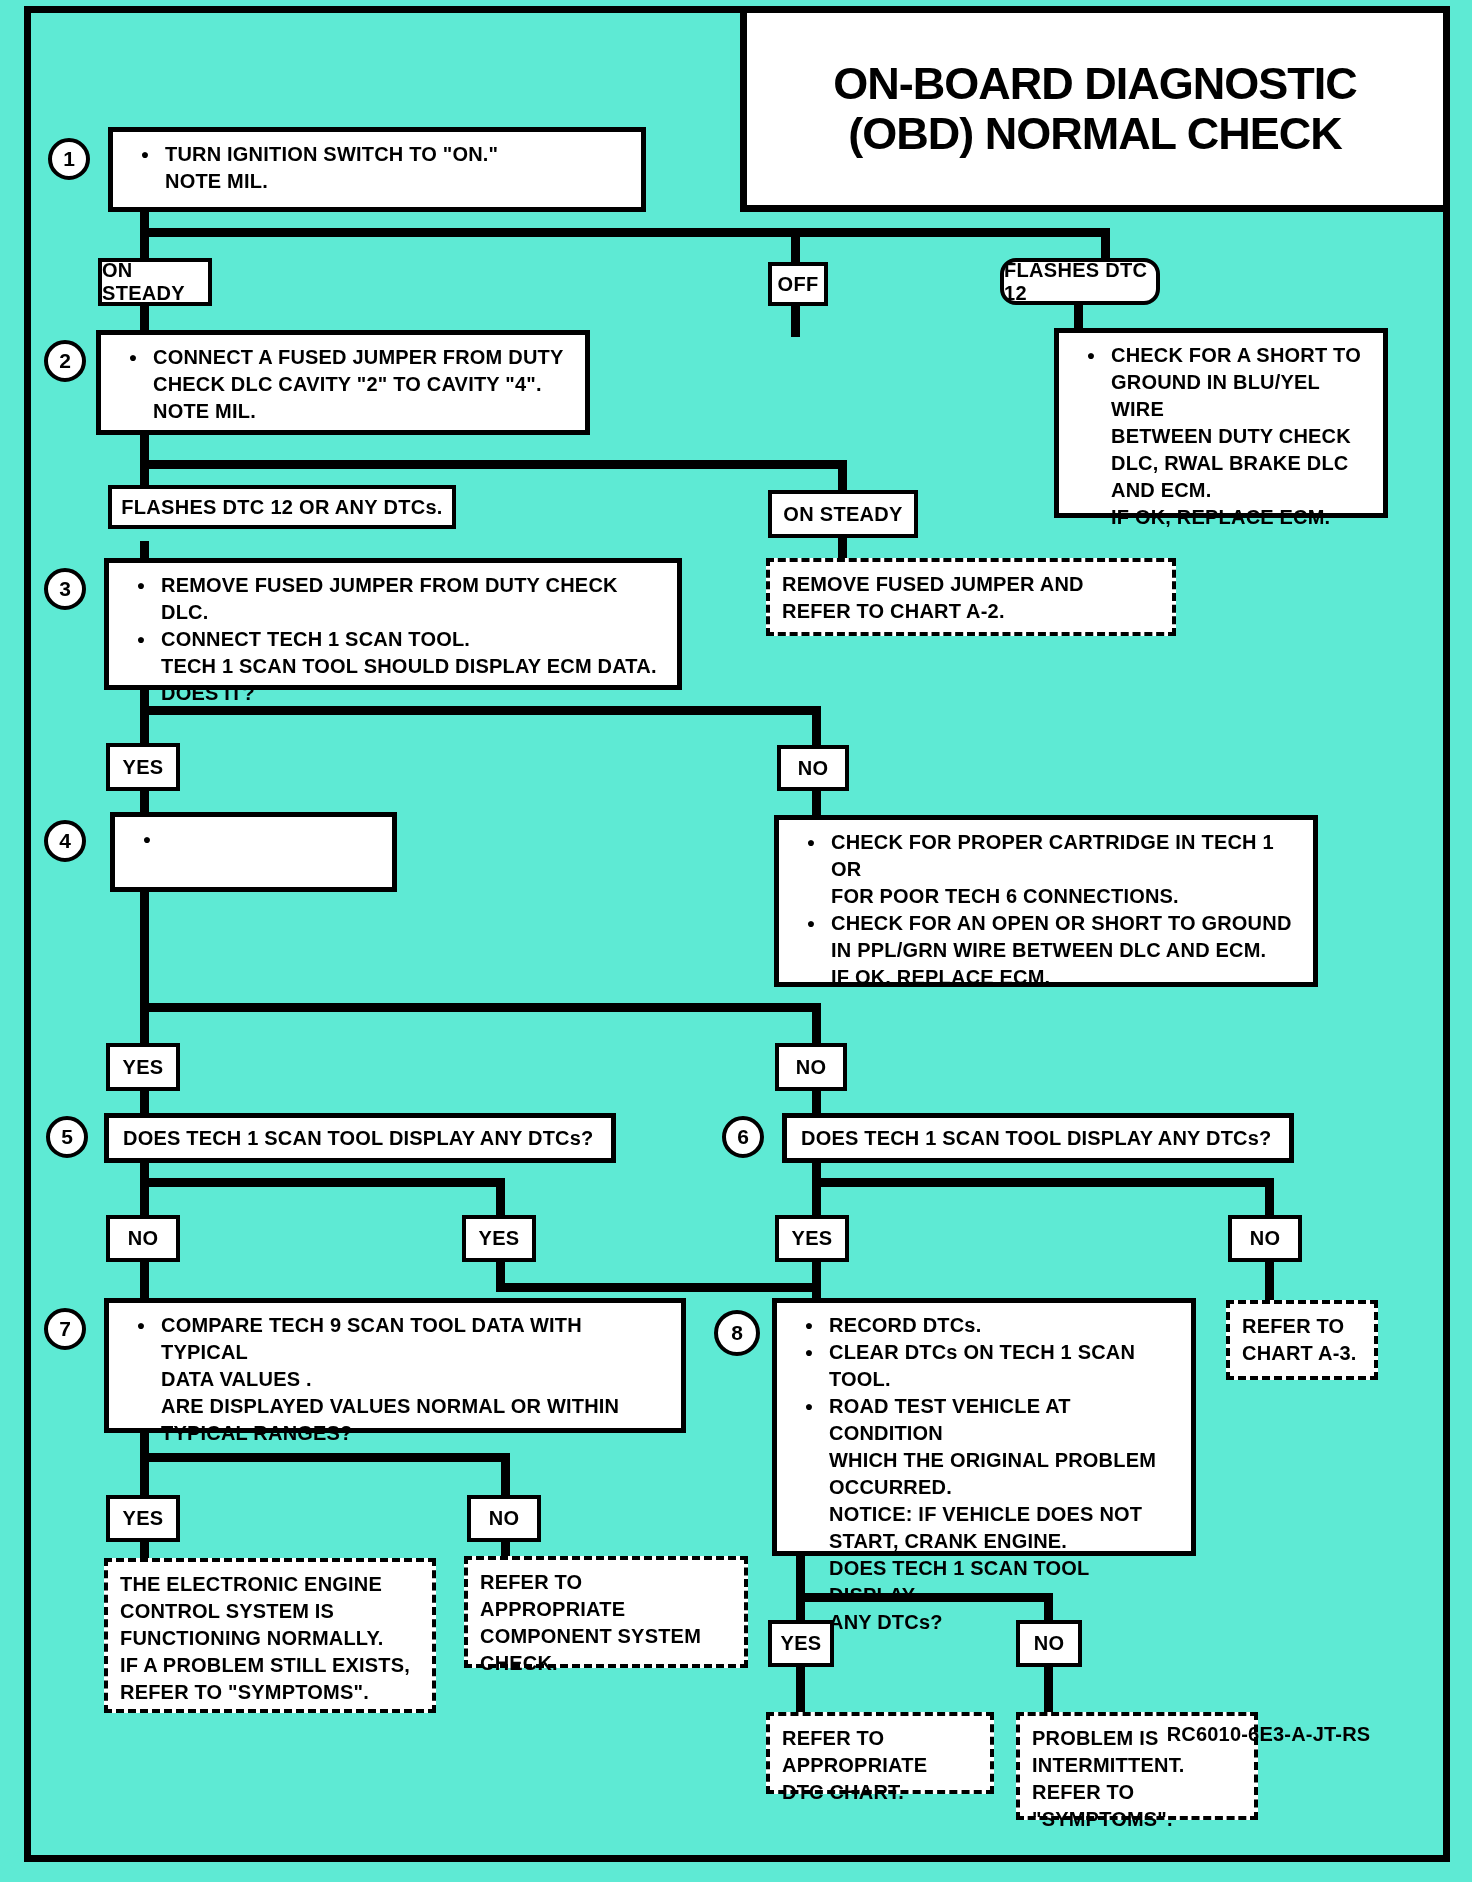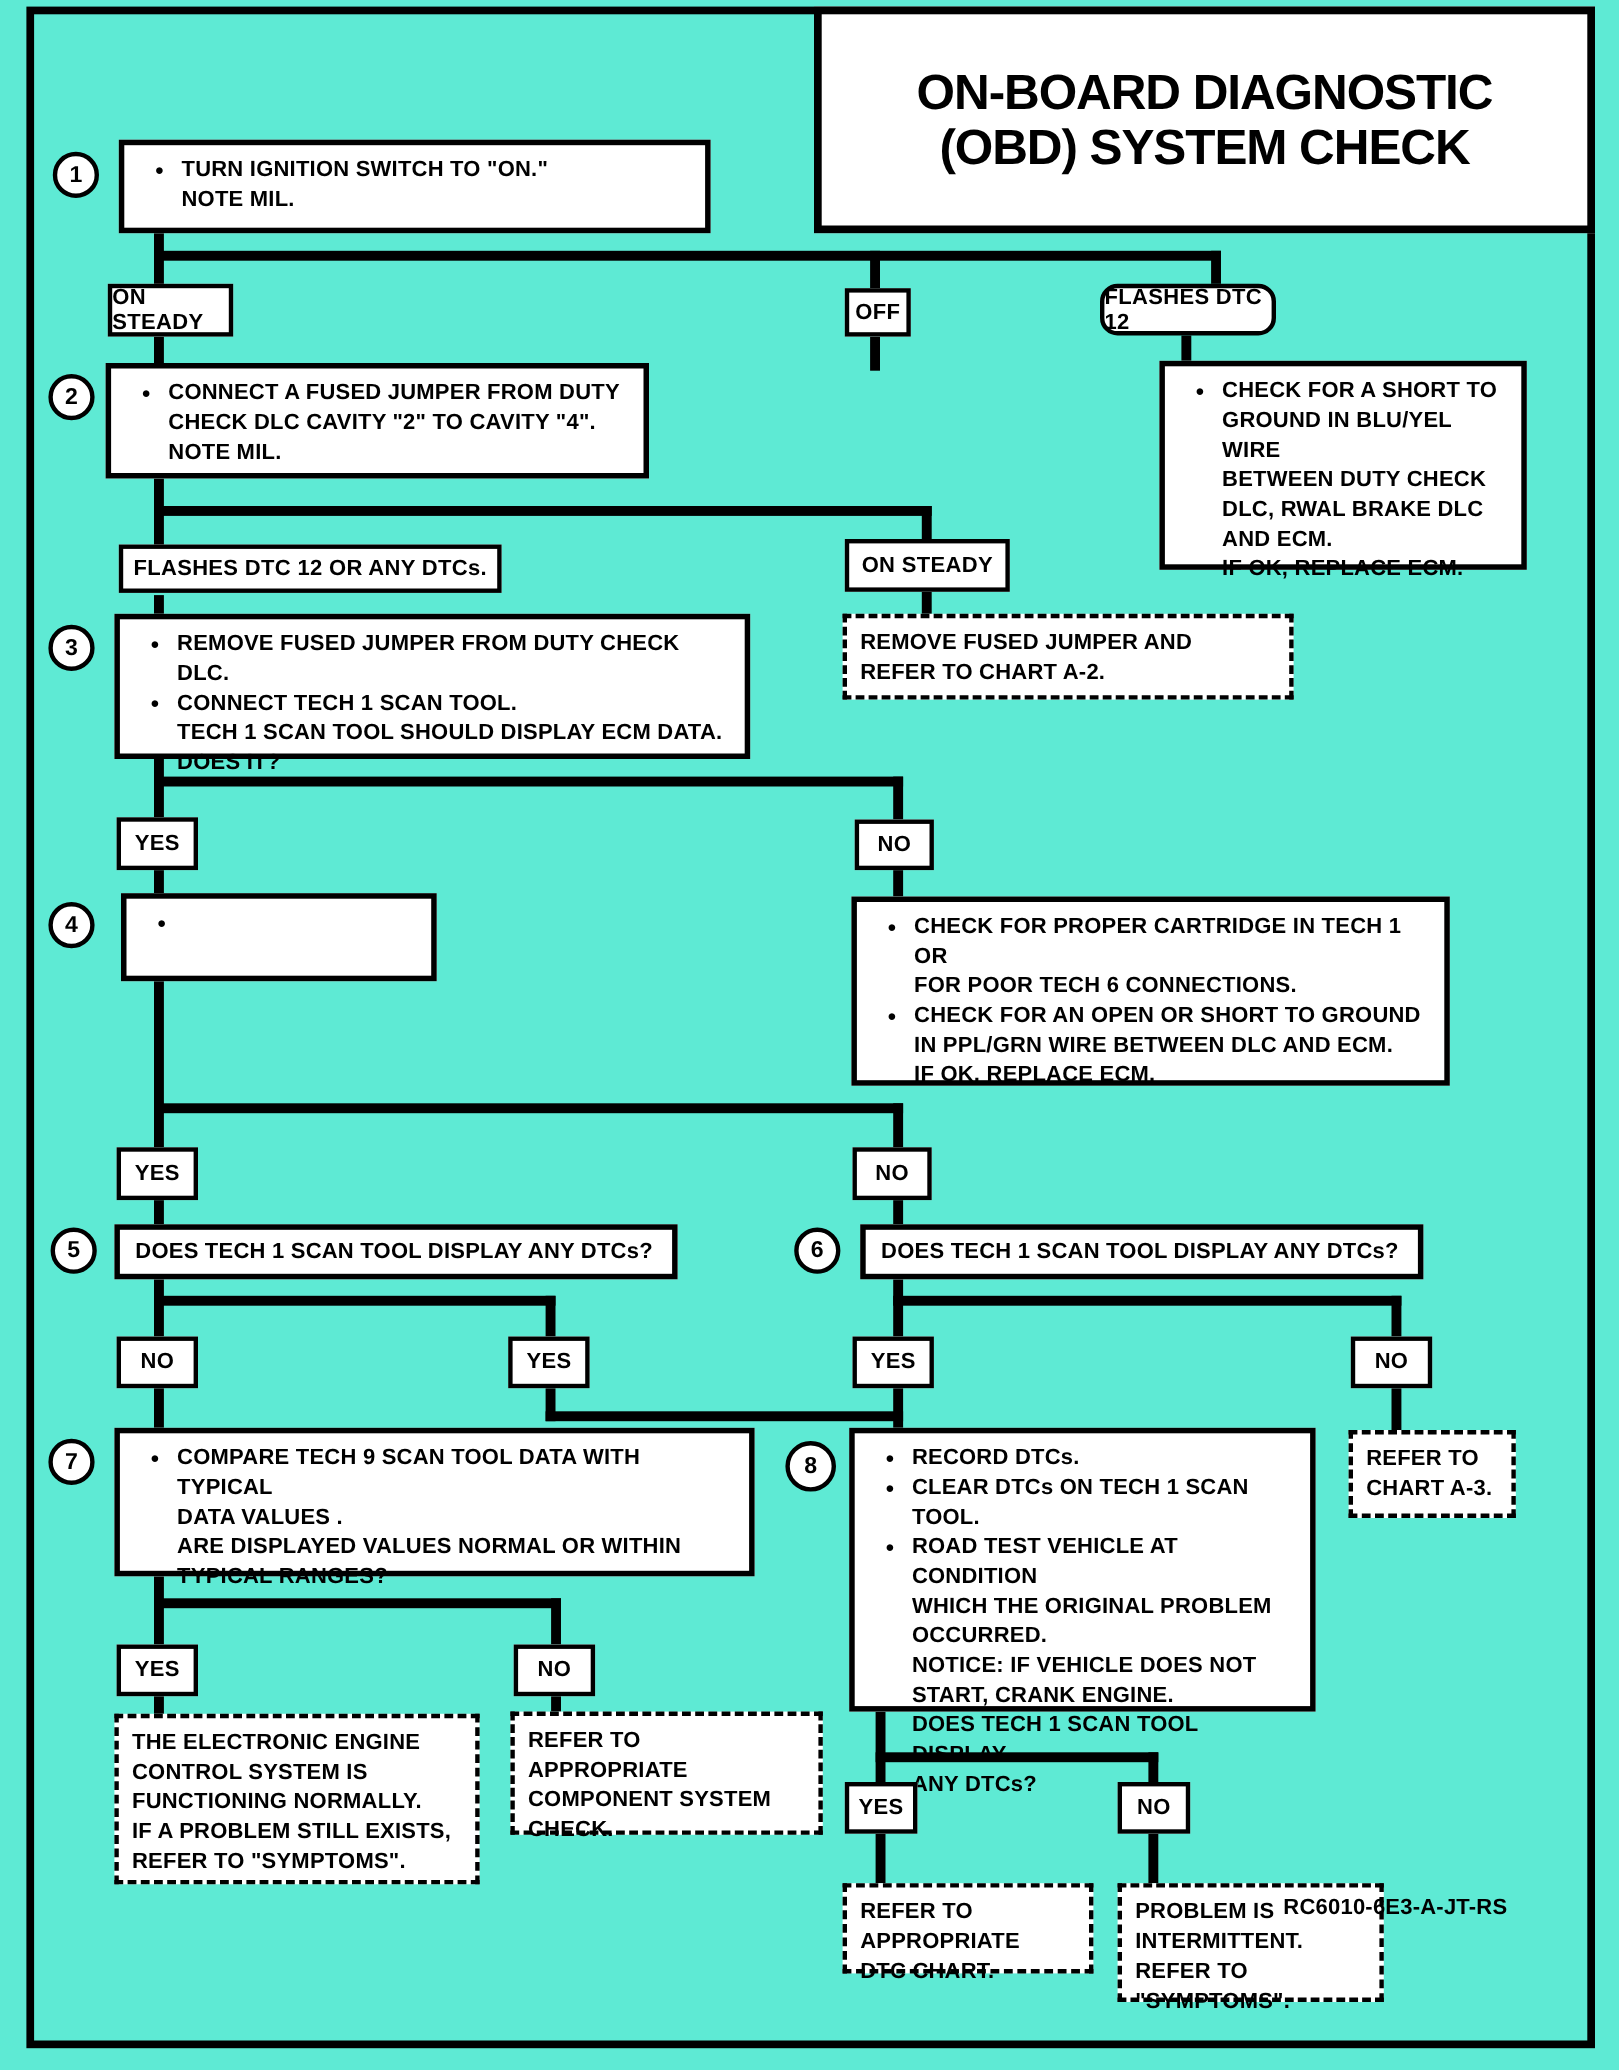--- a/index.html
+++ b/index.html
@@ -27,21 +27,21 @@
 </style>
 </head>
 <body>
 
 <div id="page">
 
   <div class="border" style="left:24px;top:6px;width:1412px;height:1842px;"></div>
 
   <div class="titlebox">
     <div class="tl">ON-BOARD DIAGNOSTIC</div>
-    <div class="tl">(OBD) SYSTEM CHECK</div>
+    <div class="tl">(OBD) NORMAL CHECK</div>
   </div>
 
   <div class="v" style="left:140px;top:212px;width:9px;height:50px;"></div>
   <div class="h" style="left:140px;top:228px;width:970px;height:9px;"></div>
   <div class="v" style="left:791px;top:228px;width:9px;height:34px;"></div>
   <div class="v" style="left:1101px;top:228px;width:9px;height:30px;"></div>
   <div class="v" style="left:140px;top:306px;width:9px;height:24px;"></div>
   <div class="v" style="left:791px;top:306px;width:9px;height:31px;"></div>
   <div class="v" style="left:1074px;top:305px;width:9px;height:23px;"></div>
   <div class="v" style="left:140px;top:435px;width:9px;height:62px;"></div>
@@ -110,21 +110,21 @@
       <span class="b">●</span>
       <span class="t">CHECK FOR A SHORT TO
 GROUND IN BLU/YEL WIRE
 BETWEEN DUTY CHECK
 DLC, RWAL BRAKE DLC
 AND ECM.
 IF OK, REPLACE ECM.</span>
     </div>
   </div>
 
-  <div class="lbl" style="left:108px;top:495px;width:348px;height:44px;">FLASHES DTC 12 OR ANY DTCs.</div>
+  <div class="lbl" style="left:108px;top:485px;width:348px;height:44px;">FLASHES DTC 12 OR ANY DTCs.</div>
   <div class="lbl" style="left:768px;top:490px;width:150px;height:48px;">ON STEADY</div>
 
   <div class="circle" style="left:44px;top:568px;width:42px;height:42px;">3</div>
   <div class="box pad" style="left:104px;top:558px;width:578px;height:132px;">
     <div class="item">
       <span class="b">●</span>
       <span class="t">REMOVE FUSED JUMPER FROM DUTY CHECK DLC.</span>
     </div>
     <div class="item">
       <span class="b">●</span>

